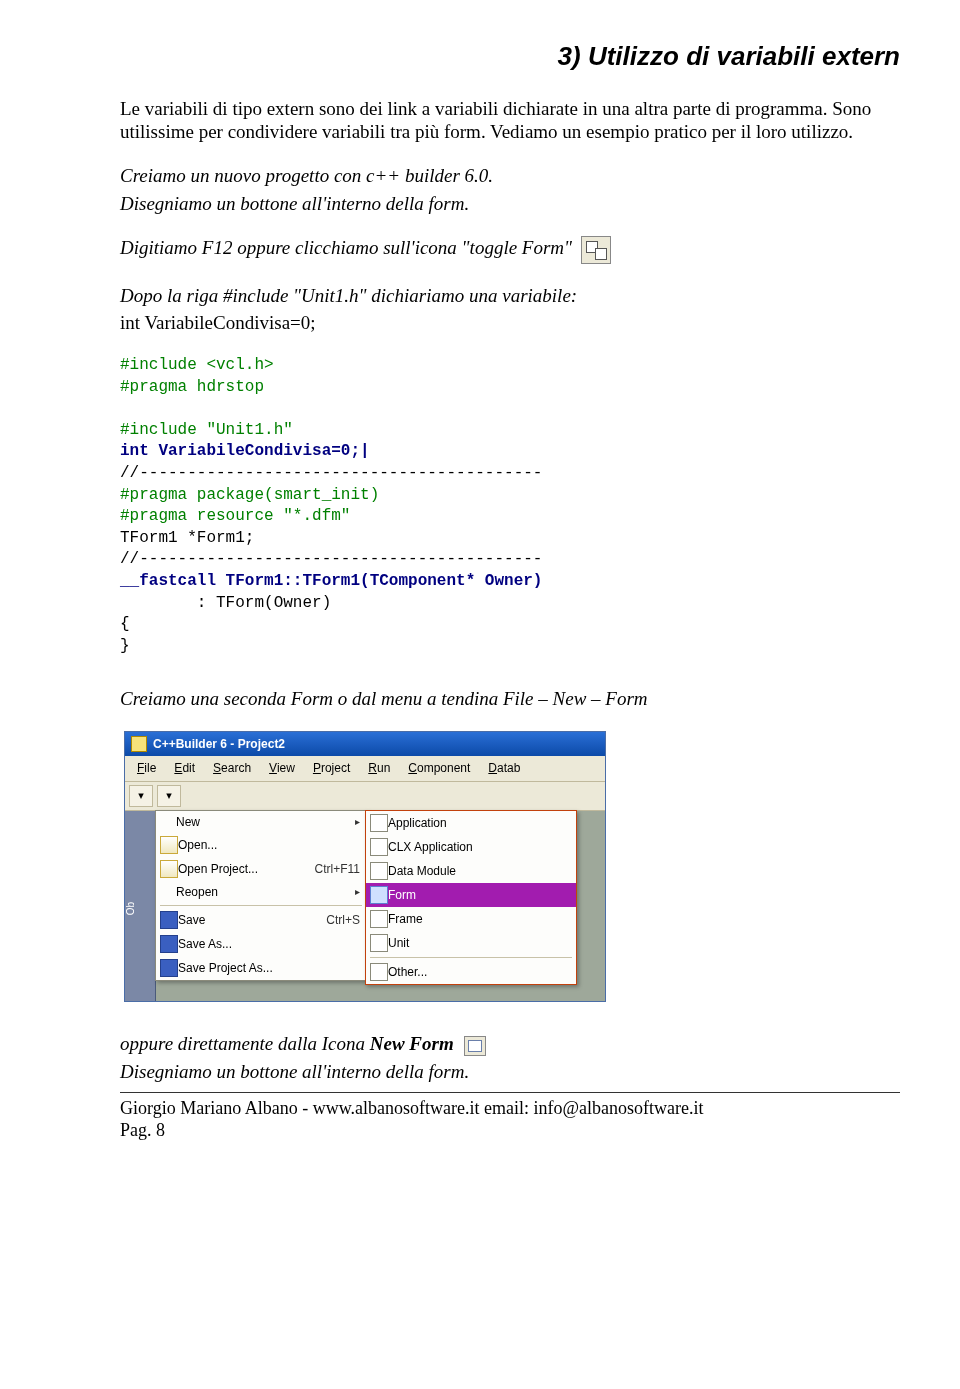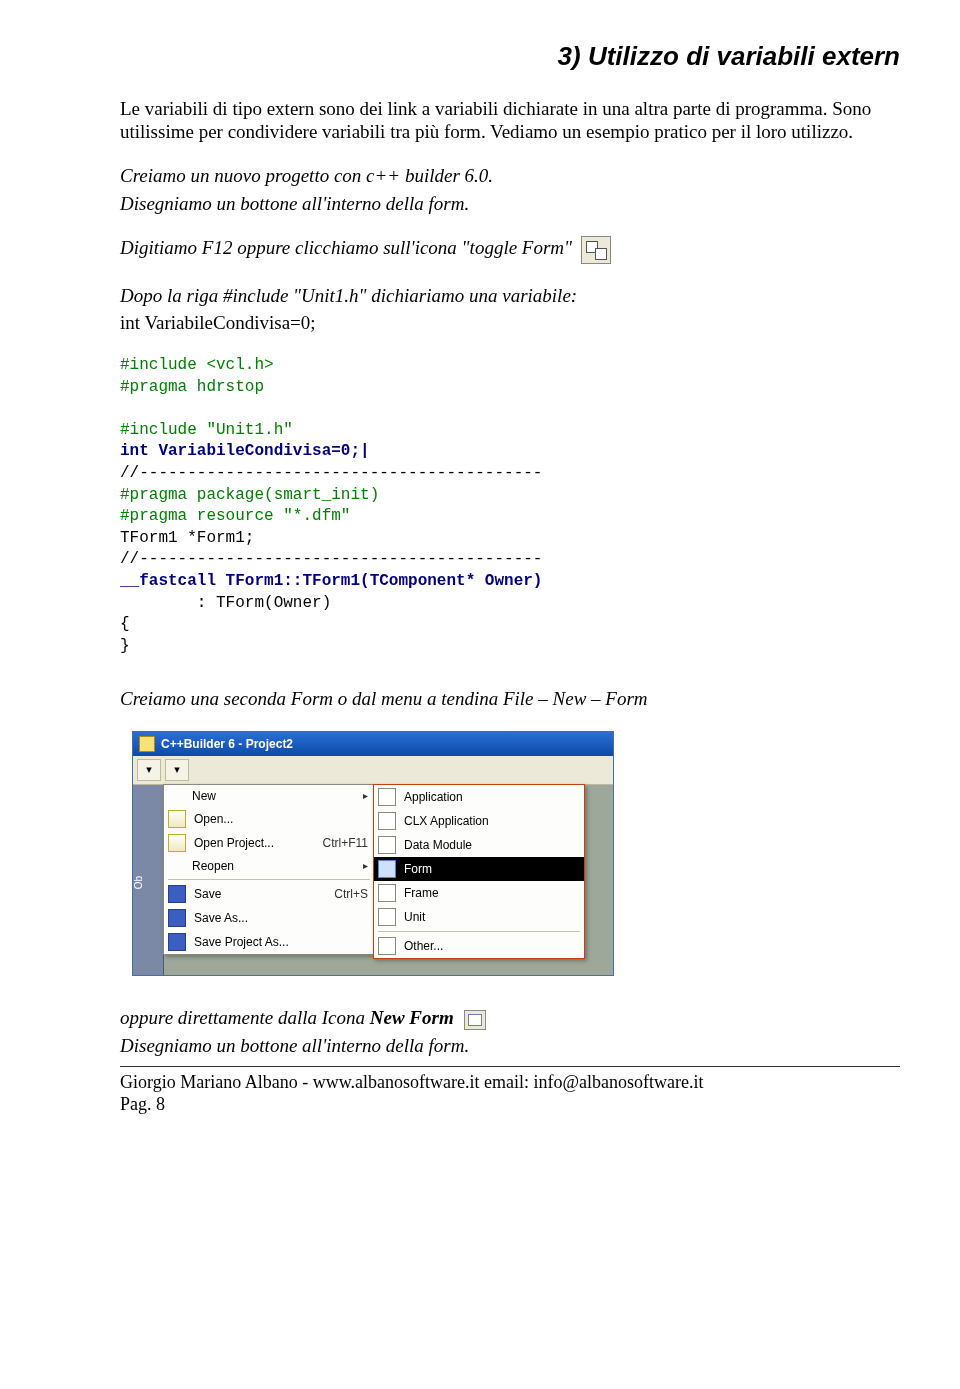--- a/index.html
+++ b/index.html
@@ -59,21 +59,21 @@
   }
   .code-block .kw { color: #000080; font-weight: bold; }
   .code-block .pp { color: #008000; }
 
   
   .win {
     font-family: Tahoma, Arial, sans-serif;
     font-size: 12px;
     border: 1px solid #4a6da7;
     width: 480px;
-    margin: 10px 0 30px 12px;
+    margin: 10px 0 30px 4px;
     background: #ece9d8;
     box-shadow: 0 0 0 1px #fff inset;
   }
   .titlebar {
     background: linear-gradient(to bottom, #2a6fd6, #0c4aa8);
     color: #fff;
     padding: 4px 6px;
     display: flex;
     align-items: center;
     gap: 6px;
@@ -132,21 +132,21 @@
     top: -1px;
     background: #fdfdfb;
     border: 1px solid #8a8a7a;
     width: 210px;
     box-shadow: 2px 2px 4px rgba(0,0,0,.3);
   }
   .dd-row {
     display: flex;
     align-items: center;
     padding: 3px 6px 3px 4px;
-    gap: 8px;
+    gap: 0;
   }
   .dd-row.sub::after {
     content: "▸";
     margin-left: auto;
     font-size: 10px;
     color: #333;
   }
   .dd-shortcut { margin-left: auto; color: #333; }
   .dd-sep { border-top: 1px solid #c8c2a8; margin: 2px 4px; }
   .dd-icon {
@@ -162,21 +162,21 @@
   .submenu {
     position: absolute;
     left: 240px;
     top: -1px;
     background: #fdfdfb;
     border: 1px solid #c2410c;
     width: 210px;
     box-shadow: 2px 2px 4px rgba(0,0,0,.3);
   }
   .submenu .dd-row.hi {
-    background: #000000;
+    background: #a21caf;
     color: #fff;
   }
   .sm-icon {
     width: 16px; height: 16px; flex: 0 0 16px;
     border: 1px solid #8a8a7a;
     background: #fff;
     display: inline-block;
   }
   .sm-icon.form { background: #cfe0ff; border-color:#5a7fd0; }
 
@@ -247,20 +247,30 @@
 <span>{</span>
 <span>}</span></div>
 
 <p class="italic para-block">Creiamo una seconda Form o dal menu a tendina File – New – Form</p>
 
 <div class="win">
   <div class="titlebar">
     <span class="appicon"></span>
     <span>C++Builder 6 - Project2</span>
   </div>
+  <div class="menubar">
+    <span class="mitem"><u>F</u>ile</span>
+    <span class="mitem"><u>E</u>dit</span>
+    <span class="mitem"><u>S</u>earch</span>
+    <span class="mitem"><u>V</u>iew</span>
+    <span class="mitem"><u>P</u>roject</span>
+    <span class="mitem"><u>R</u>un</span>
+    <span class="mitem"><u>C</u>omponent</span>
+    <span class="mitem"><u>D</u>atab</span>
+  </div>
   <div class="toolbar">
     <span class="tbtn">▾</span>
     <span class="tbtn">▾</span>
   </div>
   <div class="workspace">
     <div class="objpane">Ob</div>
 
     <div class="dropdown">
       <div class="dd-row sub">
         <span class="dd-icon none"></span>

